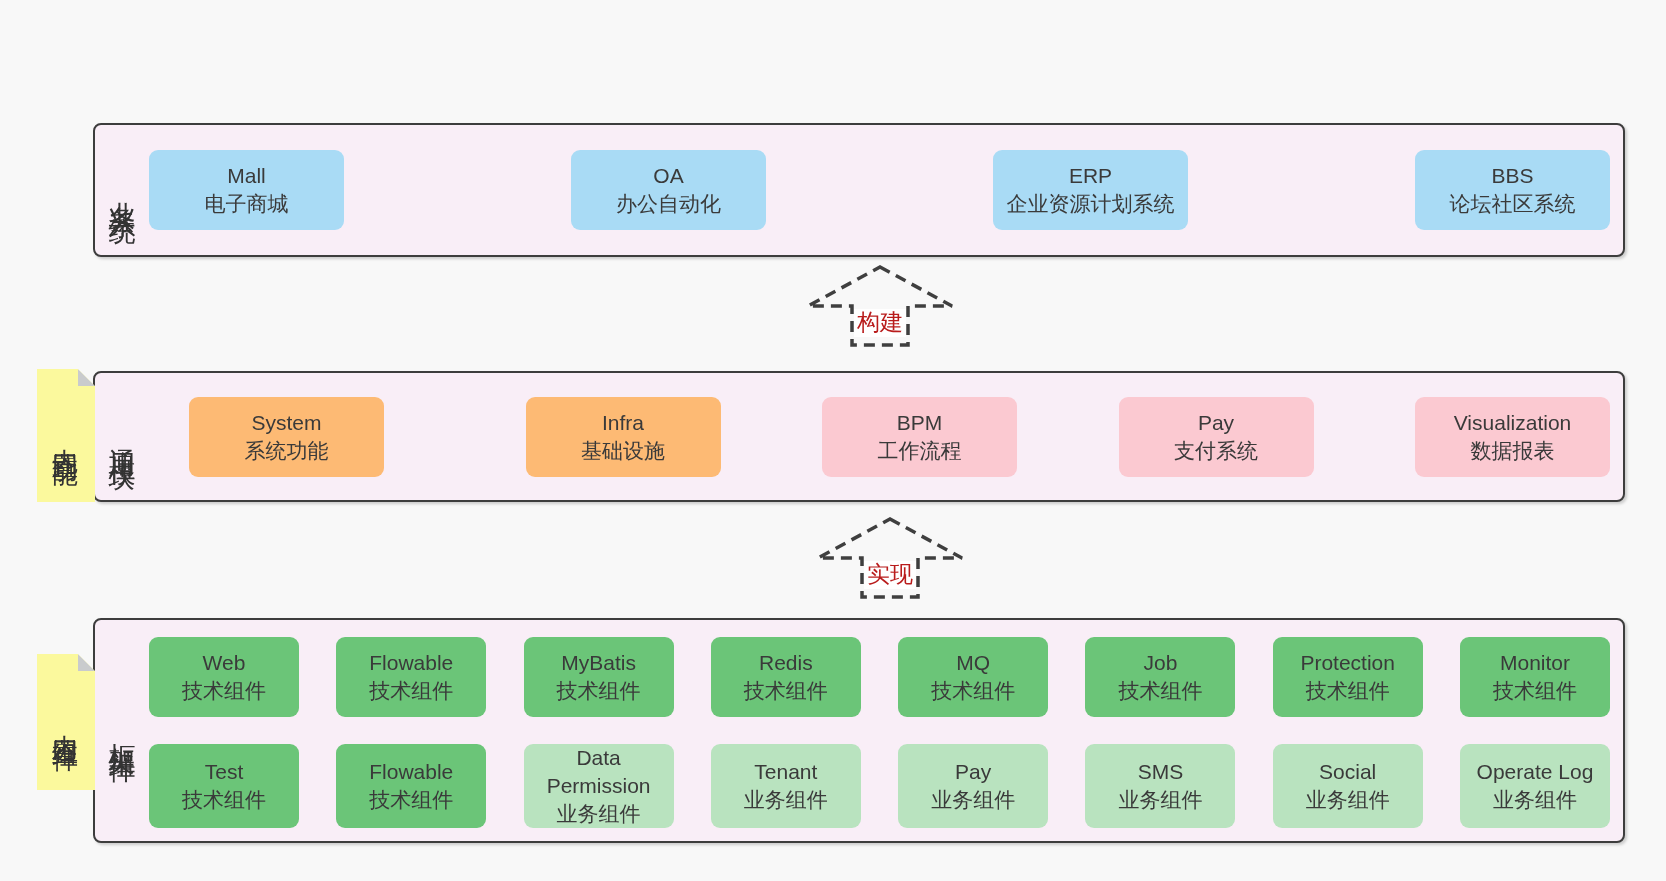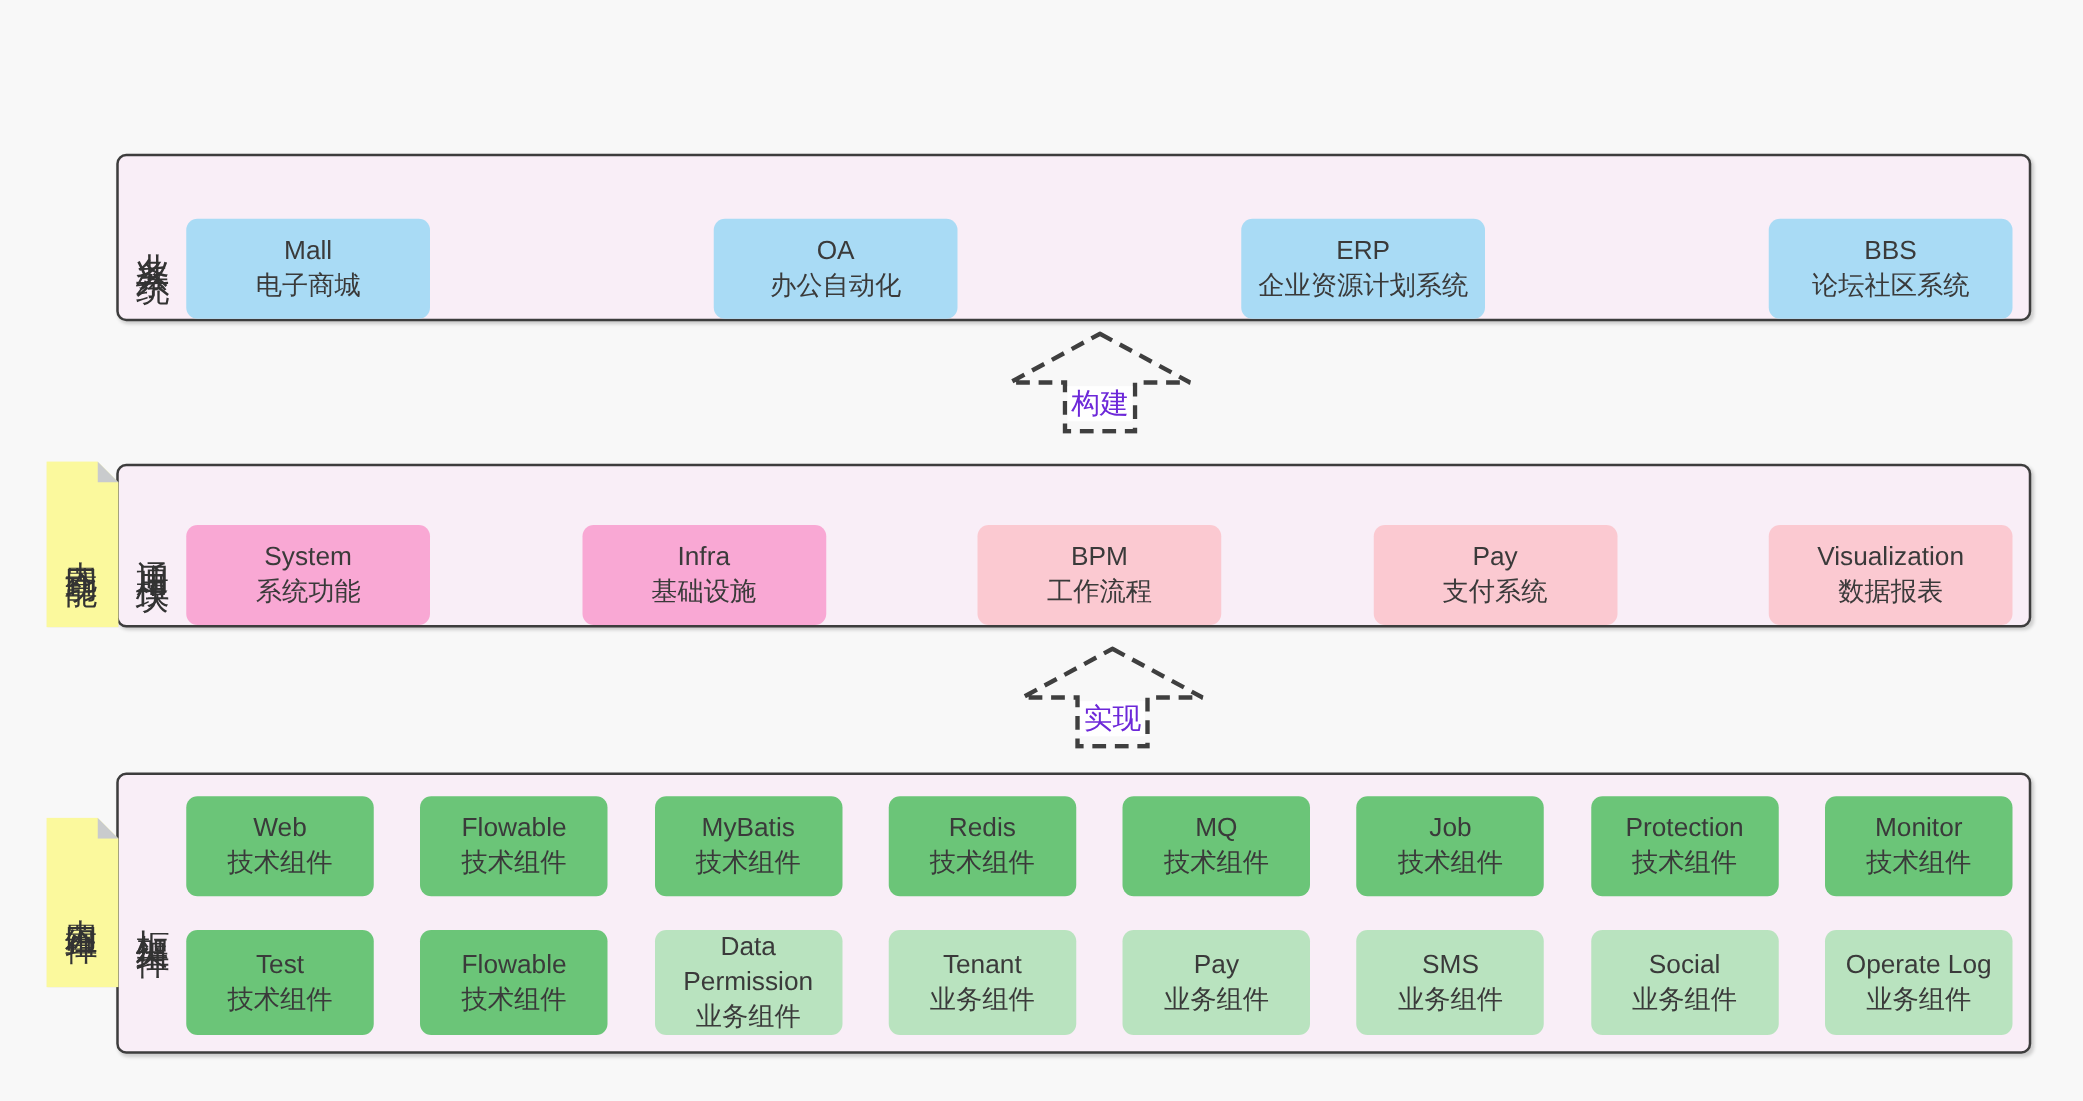--- a/index.html
+++ b/index.html
@@ -28,37 +28,37 @@
     position:absolute; left:9px; top:50%;
     transform:translateY(-50%);
     writing-mode:vertical-rl; text-orientation:upright;
     font-size:27px; letter-spacing:5px; color:#333;
   }
 
   .band-row {
     position:absolute; left:54px; right:13px;
     display:flex; justify-content:space-between; align-items:center;
   }
-  .band-row.full { top:0; bottom:0;align-items:flex-end; }
+  .band-row.full { top:0; bottom:0; }
   #band-components .row1 { top:17px;  height:80px;align-items:flex-end; }
   #band-components .row2 { top:124px; height:84px; }
 
   
   .box {
     border-radius:9px;
     display:flex; flex-direction:column;
     justify-content:center; align-items:center;
     text-align:center;
     font-size:21px; line-height:1.32;
     padding:2px 6px; color:#3a3a3a;
   }
   .w6 { width:195px; height:80px; }
   .w8 { width:150px; height:100%; }
   .blue        { background:#a9dbf5; }
-  .red         { background:#f9a8d4; }
+  .red         { background:#fdba74;margin-left:40px; }
   .pink        { background:#fbc9d1; }
   .green       { background:#6bc578; }
   .green-light { background:#b9e3bf; }
 
   
   .sticky {
     position:absolute; width:58px; z-index:3;
     background:#fbf99d;
     display:flex; align-items:center; justify-content:center;
     clip-path:polygon(0 0, calc(100% - 17px) 0, 100% 17px, 100% 100%, 0 100%);
@@ -74,21 +74,21 @@
 
   
   .arrow { position:absolute; width:150px; height:82px; }
   #arrow-build     { left:805px; top:265px; }
   #arrow-implement { left:815px; top:517px; }
   .arrow svg { width:100%; height:100%; display:block; }
   .arrow-label {
     position:absolute; left:50%; top:44px;
     transform:translateX(-50%);
     background:#ffffff; padding:0 3px;
-    font-size:23px; line-height:1.2; white-space:nowrap; color:#6d28d9;
+    font-size:23px; line-height:1.2; white-space:nowrap; color:#b91c1c;
   }
 </style>
 </head>
 <body>
 
 <div class="band" id="band-business">
   <div class="band-label">业务系统</div>
   <div class="band-row full">
     <div class="box w6 blue">
       <div>Mall</div>

